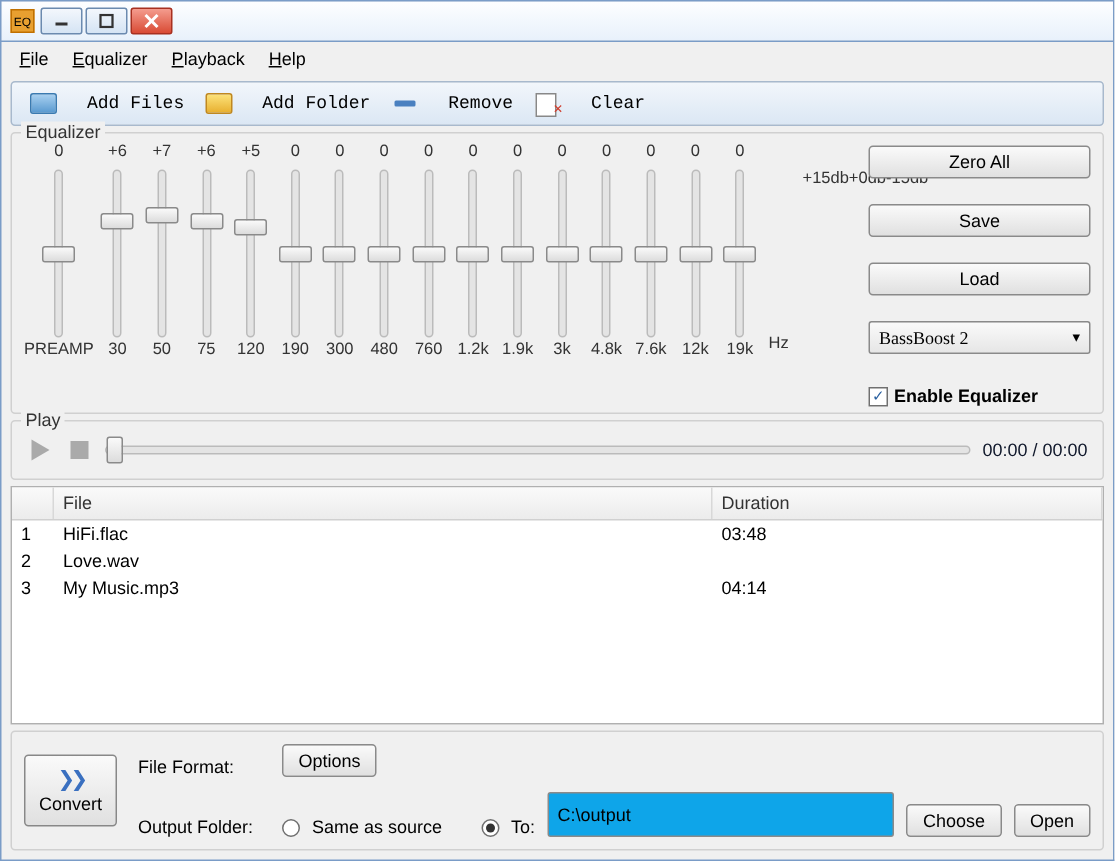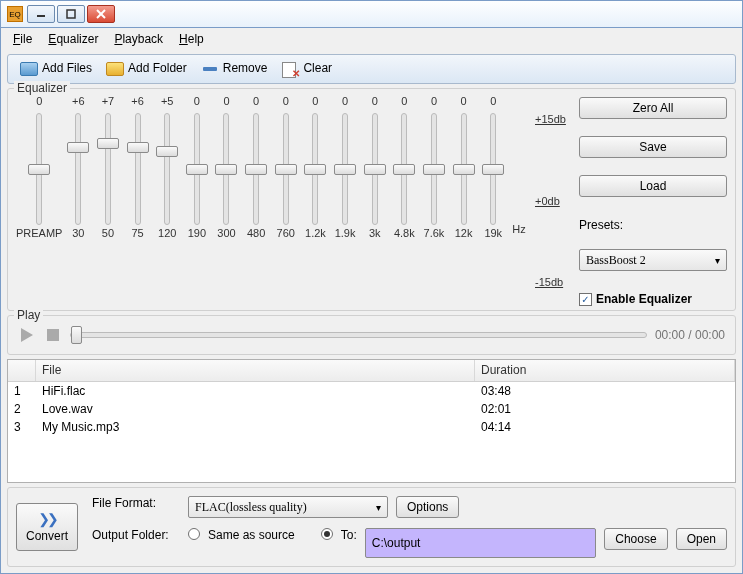--- a/index.html
+++ b/index.html
@@ -8,67 +8,67 @@
 .titlebar .app-icon { width: 16px; height: 16px; background: #e8a030; border: 1px solid #c07000; margin-right: 4px; font-size: 8px; display: flex; align-items: center; justify-content: center; }
 .titlebar .title { flex: 1; color: #333; }
 .winbtns { display: flex; gap: 2px; margin-right: 4px; }
 .winbtn { width: 28px; height: 18px; border: 1px solid #6b8aaf; border-radius: 2px; background: linear-gradient(#f3f7fc,#d5e4f4); display: flex; align-items: center; justify-content: center; font-size: 10px; }
 .winbtn.close { background: linear-gradient(#f49c8e,#d94b35); border-color: #a83020; color: #fff; }
 .menubar { height: 22px; background: #f0f0f0; border-left: 1px solid #7a9cc7; border-right: 1px solid #7a9cc7; display: flex; align-items: center; padding-left: 6px; gap: 4px; }
 .menubar span { padding: 2px 6px; cursor: default; }
 .menubar span u { text-decoration: underline; }
 .content { border: 1px solid #7a9cc7; border-top: none; background: #f0f0f0; padding: 4px 6px 6px 6px; height: calc(100% - 50px); display: flex; flex-direction: column; gap: 4px; }
 .toolbar { height: 30px; border: 1px solid #a8b9cd; border-radius: 3px; background: linear-gradient(#f2f6fb,#dbe7f4); display: flex; align-items: center; padding: 0 8px; gap: 6px; }
-.tool-btn { display: flex; gap: 4px; padding: 2px 4px; cursor: default; }
+.tool-btn { display: flex; align-items: center; gap: 20px; padding: 2px 4px; cursor: default; font-family: Liberation Mono, monospace; }
 .tool-btn .icon { width: 18px; height: 16px; display: flex; align-items: center; justify-content: center; }
 .folder-icon { width: 18px; height: 14px; background: linear-gradient(#fce27a,#e8b030); border: 1px solid #c08820; border-radius: 2px; position: relative; }
 .folder-icon.blue { background: linear-gradient(#a8d0f0,#5a9ad0); border-color: #3a7ab0; }
 .remove-icon { width: 14px; height: 4px; background: #4a80c0; border-radius: 1px; }
 .clear-icon { position: relative; width: 16px; height: 16px; }
 .clear-icon::before { content: ""; position: absolute; width: 12px; height: 14px; border: 1px solid #888; background: #fff; left: 0; top: 1px; }
 .clear-icon::after { content: "✕"; position: absolute; color: #d04030; font-size: 10px; right: -2px; bottom: -2px; font-weight: bold; }
 .group { border: 1px solid #d0d0d0; border-radius: 3px; padding: 6px 8px 4px 8px; position: relative; background: #f0f0f0; }
 .group-label { position: absolute; top: -8px; left: 6px; background: #f0f0f0; padding: 0 3px; color: #333; }
 .eq-box { display: flex; gap: 6px; }
 .sliders-area { flex: 1; display: flex; gap: 2px; position: relative; }
 .slider-col { flex: 1; display: flex; flex-direction: column; align-items: center; }
 .slider-val { height: 16px; font-size: 11px; color: #333; }
 .slider-track { width: 6px; height: 112px; background: #e4e4e4; border: 1px solid #bbb; border-radius: 3px; position: relative; margin: 2px 0; }
 .slider-thumb { position: absolute; width: 22px; height: 11px; left: 50%; transform: translateX(-50%); background: linear-gradient(#fafafa,#dcdcdc); border: 1px solid #8a8a8a; border-radius: 2px; }
 .slider-freq { height: 16px; font-size: 11px; color: #333; }
-.db-labels { width: 38px; display: flex; flex-direction: column; justify-content: space-between; padding: 18px 0 18px 0; font-size: 11px; color: #333; text-decoration: underline; }
+.db-labels { width: 38px; display: flex; flex-direction: row; justify-content: space-between; padding: 18px 0 18px 0; font-size: 11px; color: #333; }
 .eq-side { width: 148px; display: flex; flex-direction: column; gap: 17px; padding-top: 2px; }
 .btn { height: 22px; border: 1px solid #8a8a8a; border-radius: 3px; background: linear-gradient(#fafafa,#e0e0e0); font-size: 12px; cursor: default; display: flex; align-items: center; justify-content: center; padding: 0 10px; }
 .presets-label { font-size: 12px; margin-top: 4px; }
 .select { height: 22px; border: 1px solid #8a8a8a; border-radius: 2px; background: linear-gradient(#fafafa,#e6e6e6); display: flex; align-items: center; padding: 0 6px; position: relative; font-family: Liberation Serif, serif; }
 .select::after { content: "▾"; position: absolute; right: 6px; font-size: 10px; }
 .checkbox-row { display: flex; align-items: center; gap: 4px; margin-top: 4px; }
 .checkbox { width: 13px; height: 13px; border: 1px solid #707070; background: #fff; display: flex; align-items: center; justify-content: center; font-size: 10px; color: #2a60a0; }
 .play-box { display: flex; align-items: center; gap: 8px; padding: 4px 2px 2px 2px; }
 .play-btn { width: 18px; height: 18px; display: flex; align-items: center; justify-content: center; color: #888; }
 .seek { flex: 1; height: 6px; background: #e4e4e4; border: 1px solid #bbb; border-radius: 3px; position: relative; }
 .seek-thumb { position: absolute; width: 11px; height: 18px; left: 0; top: 50%; transform: translate(0,-50%); background: linear-gradient(#fafafa,#dcdcdc); border: 1px solid #8a8a8a; border-radius: 2px; }
-.time { color: #737373; font-size: 12px; }
+.time { color: #0f172a; font-size: 12px; }
 .filelist { border: 1px solid #b0b0b0; background: #fff; flex: 1; display: flex; flex-direction: column; min-height: 100px; }
 .fl-header { display: flex; background: linear-gradient(#fafafa,#ececec); border-bottom: 1px solid #d0d0d0; height: 22px; }
 .fl-header div { border-right: 1px solid #d8d8d8; padding: 3px 6px; font-size: 12px; color: #333; }
 .col-num { width: 28px; }
 .col-file { flex: 1; }
 .col-dur { width: 260px; }
 .fl-row { display: flex; height: 18px; align-items: center; }
 .fl-row div { padding: 0 6px; font-size: 12px; }
 .bottom-panel { border: 1px solid #d0d0d0; border-radius: 3px; padding: 8px; display: flex; gap: 14px; align-items: center; background: #f0f0f0; }
 .convert-btn { width: 62px; height: 48px; border: 1px solid #888; border-radius: 3px; background: linear-gradient(#fafafa,#e0e0e0); display: flex; flex-direction: column; align-items: center; justify-content: center; gap: 2px; }
 .convert-btn .arrows { color: #3a70c0; font-size: 14px; letter-spacing: -3px; }
 .form-rows { flex: 1; display: flex; flex-direction: column; gap: 10px; }
-.form-row { display: flex; align-items: flex-start; gap: 8px; }
+.form-row { display: flex; align-items: flex-end; gap: 8px; }
 .form-row label { width: 88px; }
 .radio { width: 12px; height: 12px; border: 1px solid #707070; border-radius: 50%; background: #fff; display: inline-flex; align-items: center; justify-content: center; }
 .radio.checked::after { content: ""; width: 6px; height: 6px; background: #333; border-radius: 50%; }
-.textbox { height: 22px; border: 1px solid #8a8a8a; background: #c4b5fd; padding: 14px 6px; display: flex; align-items: center; flex: 1; border-radius: 2px; }
+.textbox { height: 22px; border: 1px solid #8a8a8a; background: #0ea5e9; padding: 14px 6px; display: flex; align-items: center; flex: 1; border-radius: 2px; }
 </style>
 </head>
 <body>
 
 <div class="titlebar">
   <div class="app-icon">EQ</div>
   <div class="winbtns">
     <div class="winbtn">
         <svg width="10" height="10">
           <line x1="1" y1="7" x2="9" y2="7" stroke="#333" stroke-width="2"></line>
@@ -248,21 +248,20 @@
         </div>
       <div class="db-labels">
         <span>+15db</span>
         <span>+0db</span>
         <span>-15db</span>
       </div>
       <div class="eq-side">
         <div class="btn">Zero All</div>
         <div class="btn">Save</div>
         <div class="btn">Load</div>
-        <div class="presets-label">Presets:</div>
         <div class="select">
             <span>BassBoost 2</span>
           </div>
         <div class="checkbox-row">
           <div class="checkbox">✓</div>
           <b>Enable Equalizer</b>
         </div>
       </div>
     </div>
   </div>
@@ -295,41 +294,37 @@
     </div>
     <div id="fl-body" style="flex:1">
         <div class="fl-row">
           <div class="col-num">1</div>
           <div class="col-file">HiFi.flac</div>
           <div class="col-dur">03:48</div>
         </div>
         <div class="fl-row">
           <div class="col-num">2</div>
           <div class="col-file">Love.wav</div>
-          <div class="col-dur">02:01</div>
         </div>
         <div class="fl-row">
           <div class="col-num">3</div>
           <div class="col-file">My Music.mp3</div>
           <div class="col-dur">04:14</div>
         </div>
       </div>
   </div>
 
   <div class="bottom-panel">
     <div class="convert-btn">
       <span class="arrows">❯❯</span>
       <span>Convert</span>
     </div>
     <div class="form-rows">
       <div class="form-row">
         <label>File Format:</label>
-        <div class="select" style="width:200px">
-            <span>FLAC(lossless quality)</span>
-          </div>
         <div class="btn">Options</div>
       </div>
       <div class="form-row">
         <label>Output Folder:</label>
         <span class="radio"></span>
         <span>Same as source</span>
         <span style="width:10px"></span>
         <span class="radio checked"></span>
         <span>To:</span>
         <div class="textbox">

